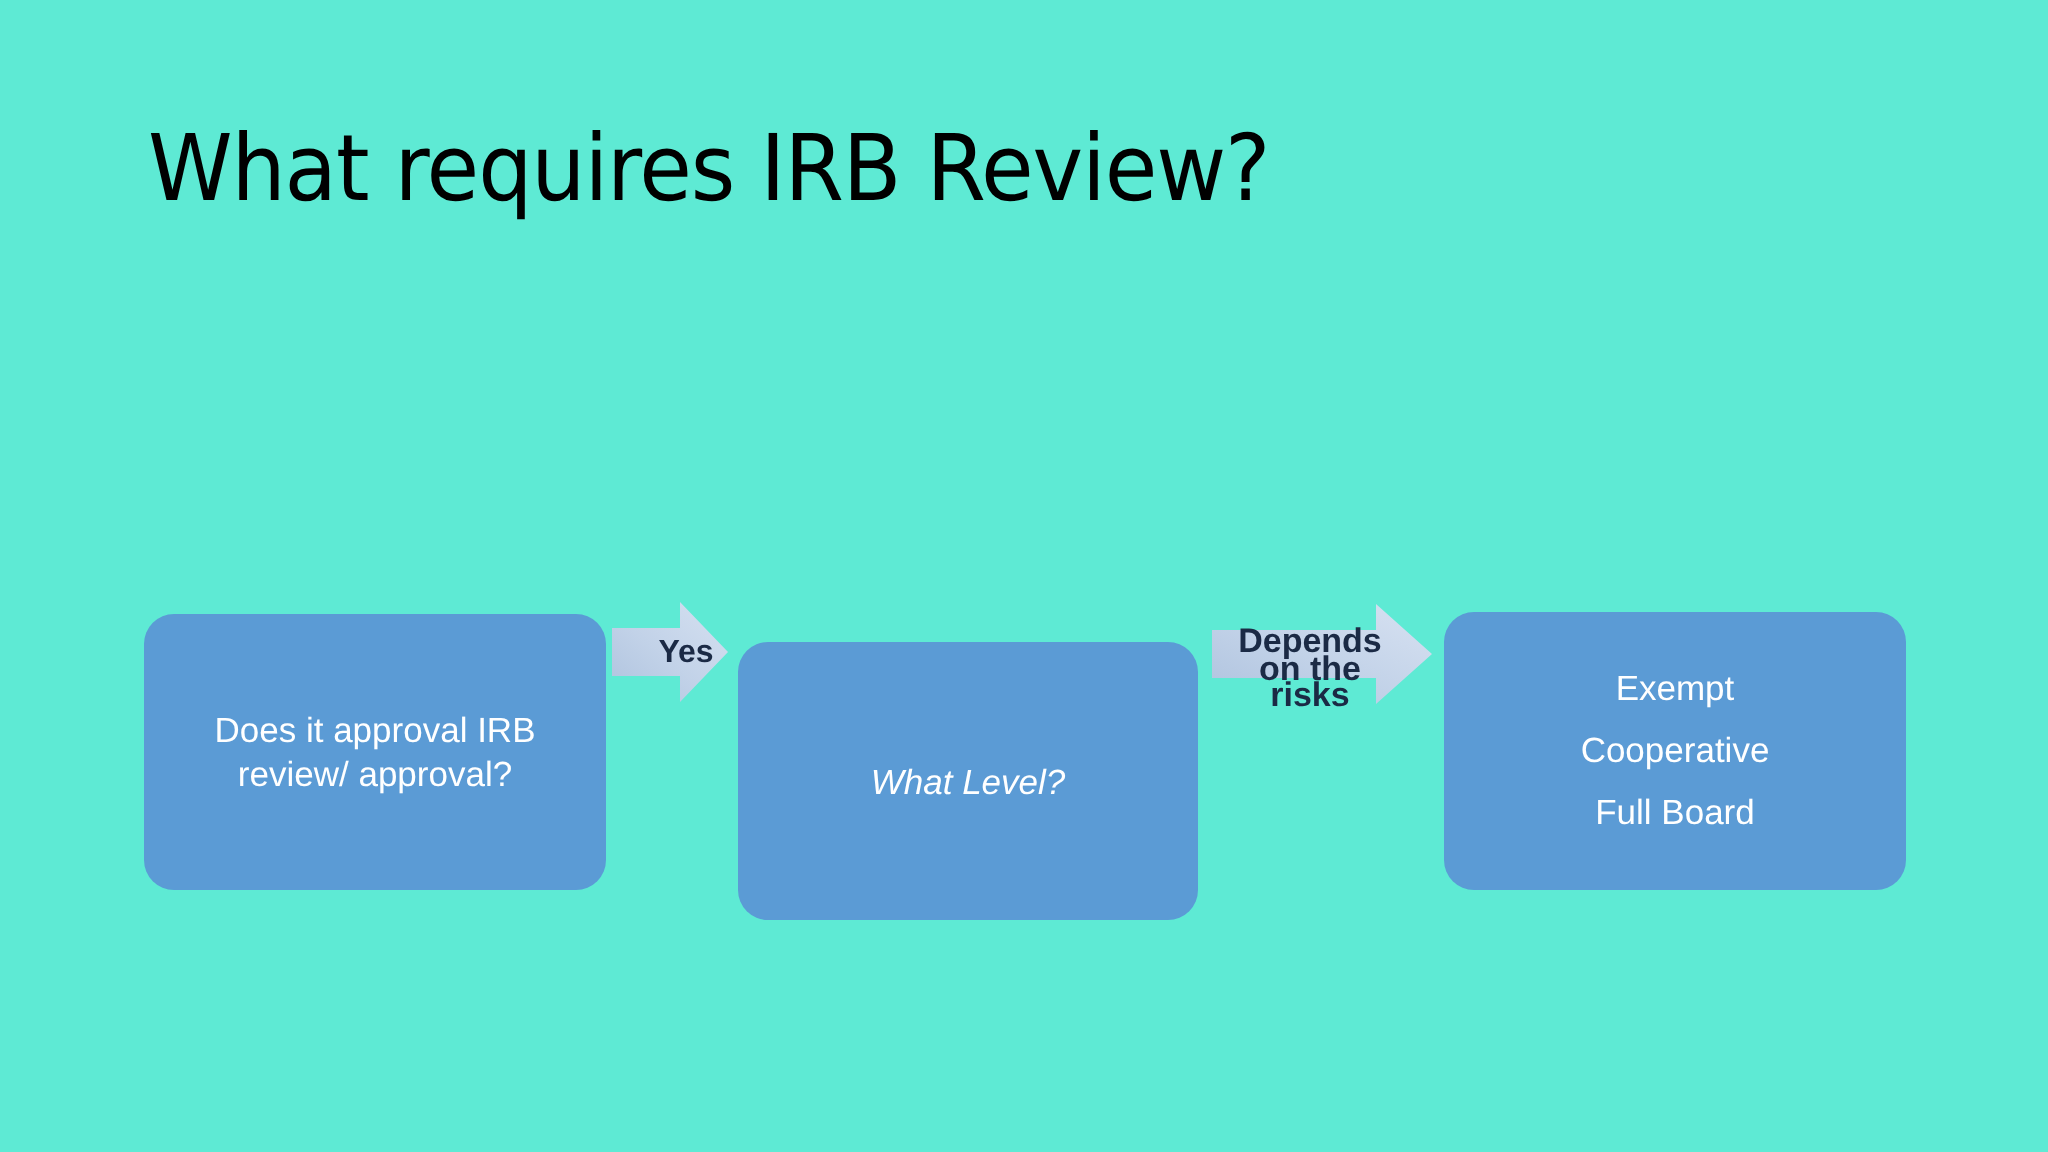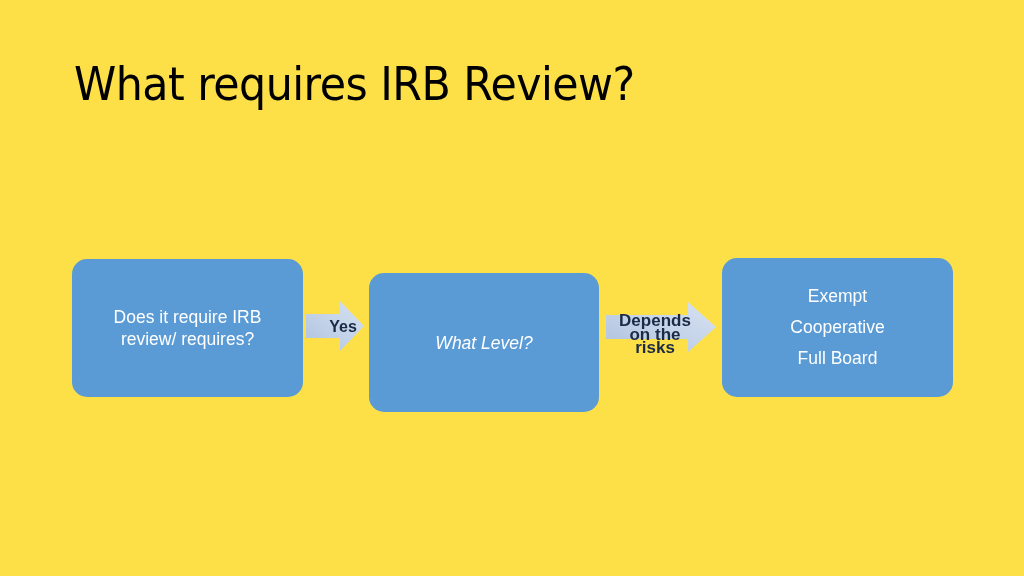--- a/index.html
+++ b/index.html
@@ -12,21 +12,21 @@
     height: 576px;
     position: relative;
     overflow: hidden;
     font-family: "Liberation Sans", sans-serif;
     -webkit-font-smoothing: antialiased;
   }
 
   #slide {
     position: absolute;
     inset: 0;
-    background: #fde047;
+    background: #5eead4;
   }
 
   
   #slide-title {
     position: absolute;
     left: 74px;
     top: 55px;
     width: 880px;
     font-family: "DejaVu Sans", "Liberation Sans", sans-serif;
     font-size: 46px;
@@ -47,20 +47,21 @@
     box-sizing: border-box;
     display: flex;
     align-items: center;
     justify-content: center;
     text-align: center;
     color: #ffffff;
     font-size: 17.5px;
     line-height: 22px;
     font-weight: 400;
     padding: 4px 10px;
+    margin-top: 48px;
   }
   .proc-box .box-text {
     display: block;
     width: 100%;
   }
   .proc-box .line {
     display: block;
   }
 
   #box-intake  { left: 72px;  top: 259px; width: 231px; height: 138px; }
@@ -99,22 +100,22 @@
 </style>
 </head>
 <body>
 
 <div id="slide">
 
   <div id="slide-title">What requires IRB Review?</div>
 
   <div id="box-intake" class="proc-box">
     <span class="box-text">
-      <span class="line">Does it require IRB</span>
-      <span class="line">review/ requires?</span>
+      <span class="line">Does it approval IRB</span>
+      <span class="line">review/ approval?</span>
     </span>
   </div>
 
   <div id="arrow-yes" class="arrow-wrap">
     <svg width="58" height="50" viewBox="0 0 58 50">
       <defs>
         <linearGradient id="gradYes" x1="0" y1="1" x2="1" y2="0">
           <stop offset="0%" stop-color="#AEC2DE"></stop>
           <stop offset="45%" stop-color="#C2D2E8"></stop>
           <stop offset="100%" stop-color="#D6E1F1"></stop>

